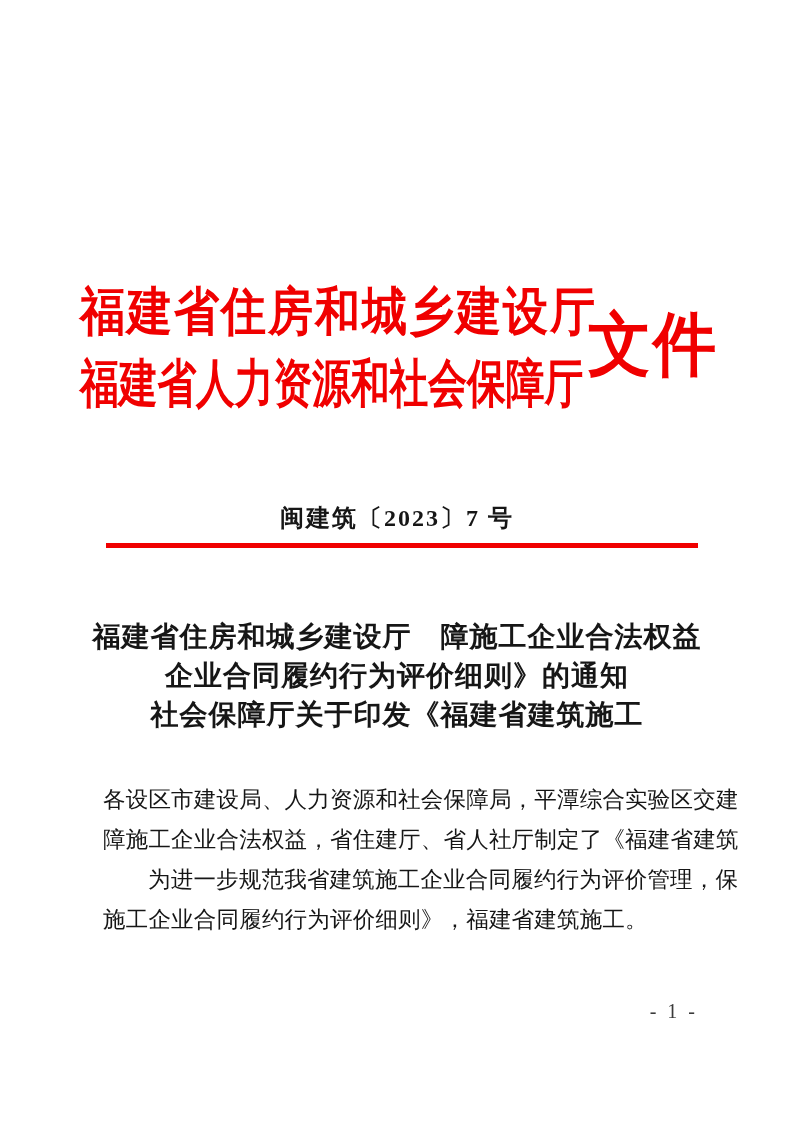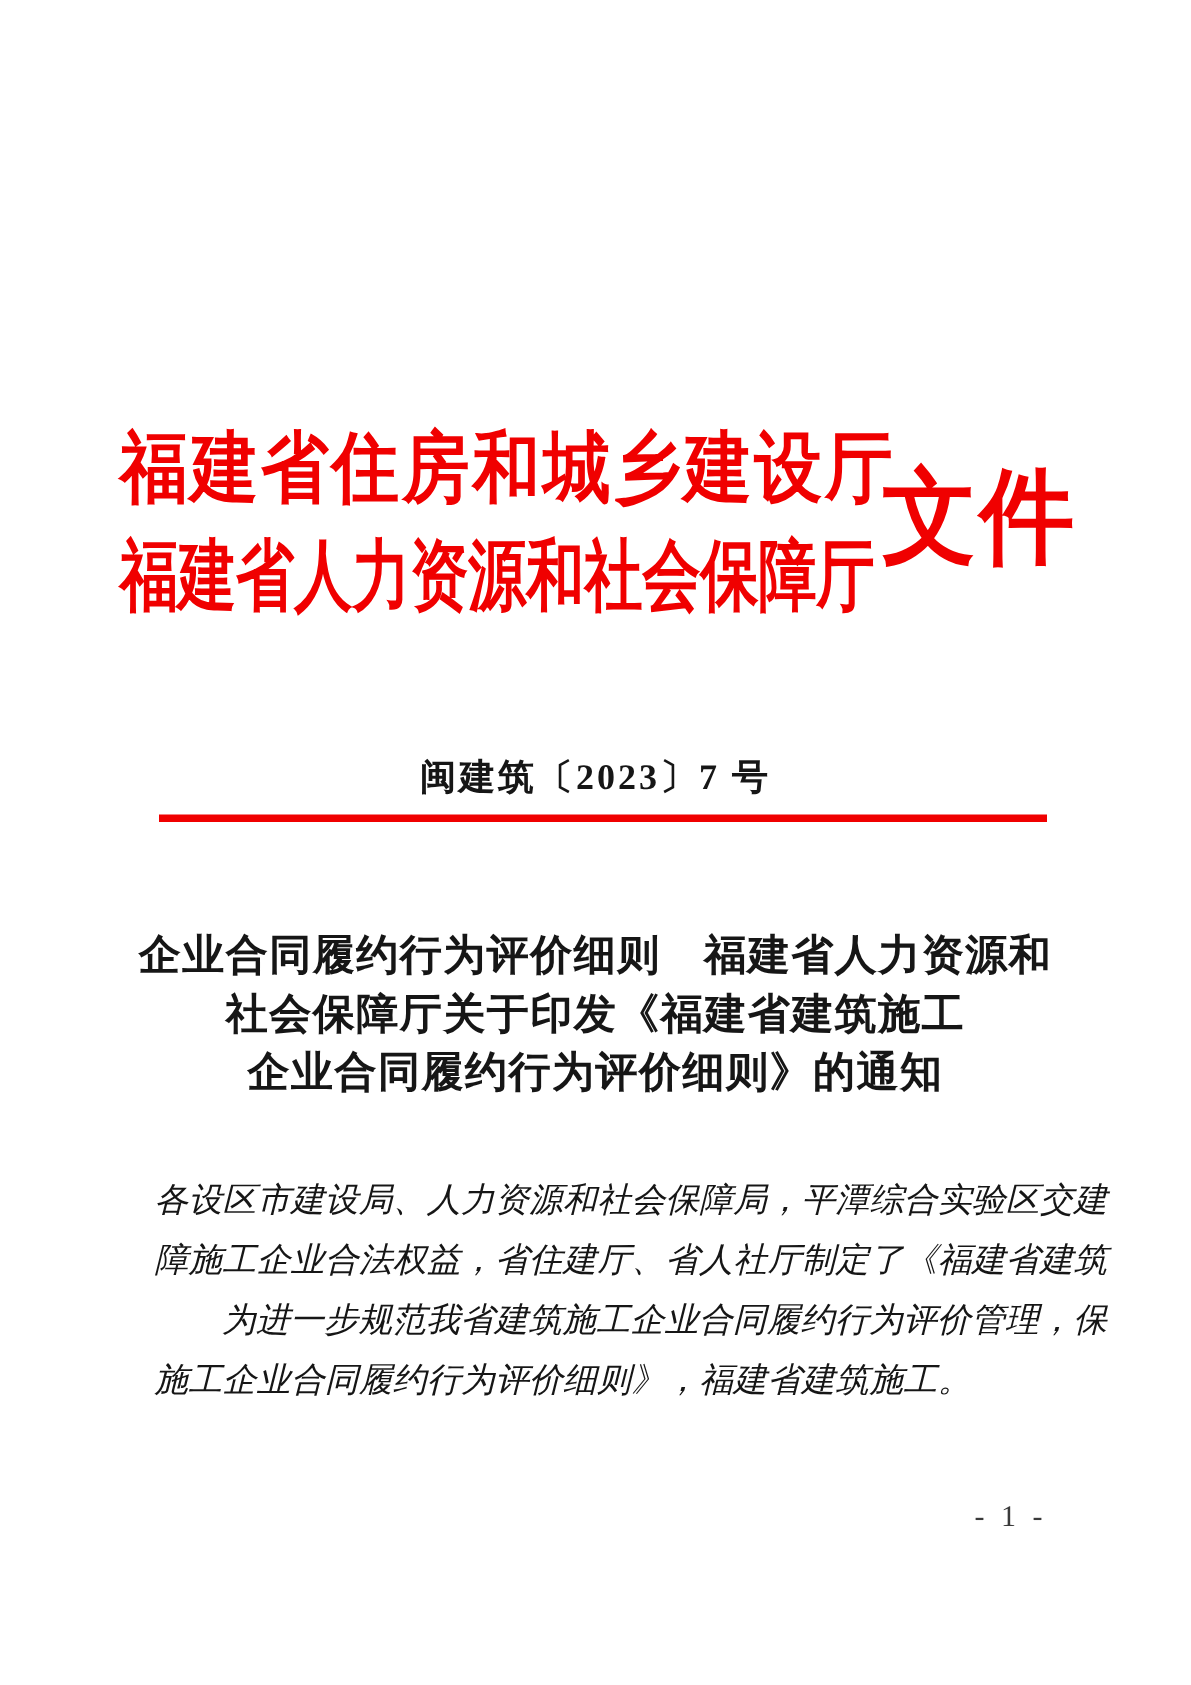--- a/index.html
+++ b/index.html
@@ -105,21 +105,20 @@
     top: 780px;
     width: 616px;
     font-size: 22.5px;
     color: var(--ink);
   }
   .body-line {
     height: 40px;
     line-height: 40px;
     white-space: nowrap;
     letter-spacing: 0.2px;
-    font-style: italic;
   }
   .body-line.indent {
     text-indent: 45px;
   }
 
   
   .page-number {
     position: absolute;
     top: 1000px;
     right: 96px;
@@ -138,23 +137,23 @@
     <div class="agency-line l1">福建省住房和城乡建设厅</div>
     <div class="agency-line l2">福建省人力资源和社会保障厅</div>
     <div class="doc-type">文件</div>
   </div>
 
   <div class="doc-number">闽建筑〔2023〕7 号</div>
 
   <div class="red-divider"></div>
 
   <div class="doc-title">
-    <div class="title-line">企业合同履约行为评价细则　福建省人力资源和</div>
+    <div class="title-line">福建省住房和城乡建设厅　障施工企业合法权益</div>
+    <div class="title-line">企业合同履约行为评价细则》的通知</div>
     <div class="title-line">社会保障厅关于印发《福建省建筑施工</div>
-    <div class="title-line">企业合同履约行为评价细则》的通知</div>
   </div>
 
   <div class="doc-body">
     <div class="body-line">各设区市建设局、人力资源和社会保障局，平潭综合实验区交建</div>
     <div class="body-line">障施工企业合法权益，省住建厅、省人社厅制定了《福建省建筑</div>
     <div class="body-line indent">为进一步规范我省建筑施工企业合同履约行为评价管理，保</div>
     <div class="body-line">施工企业合同履约行为评价细则》，福建省建筑施工。</div>
   </div>
 
   <div class="page-number">- 1 -</div>

